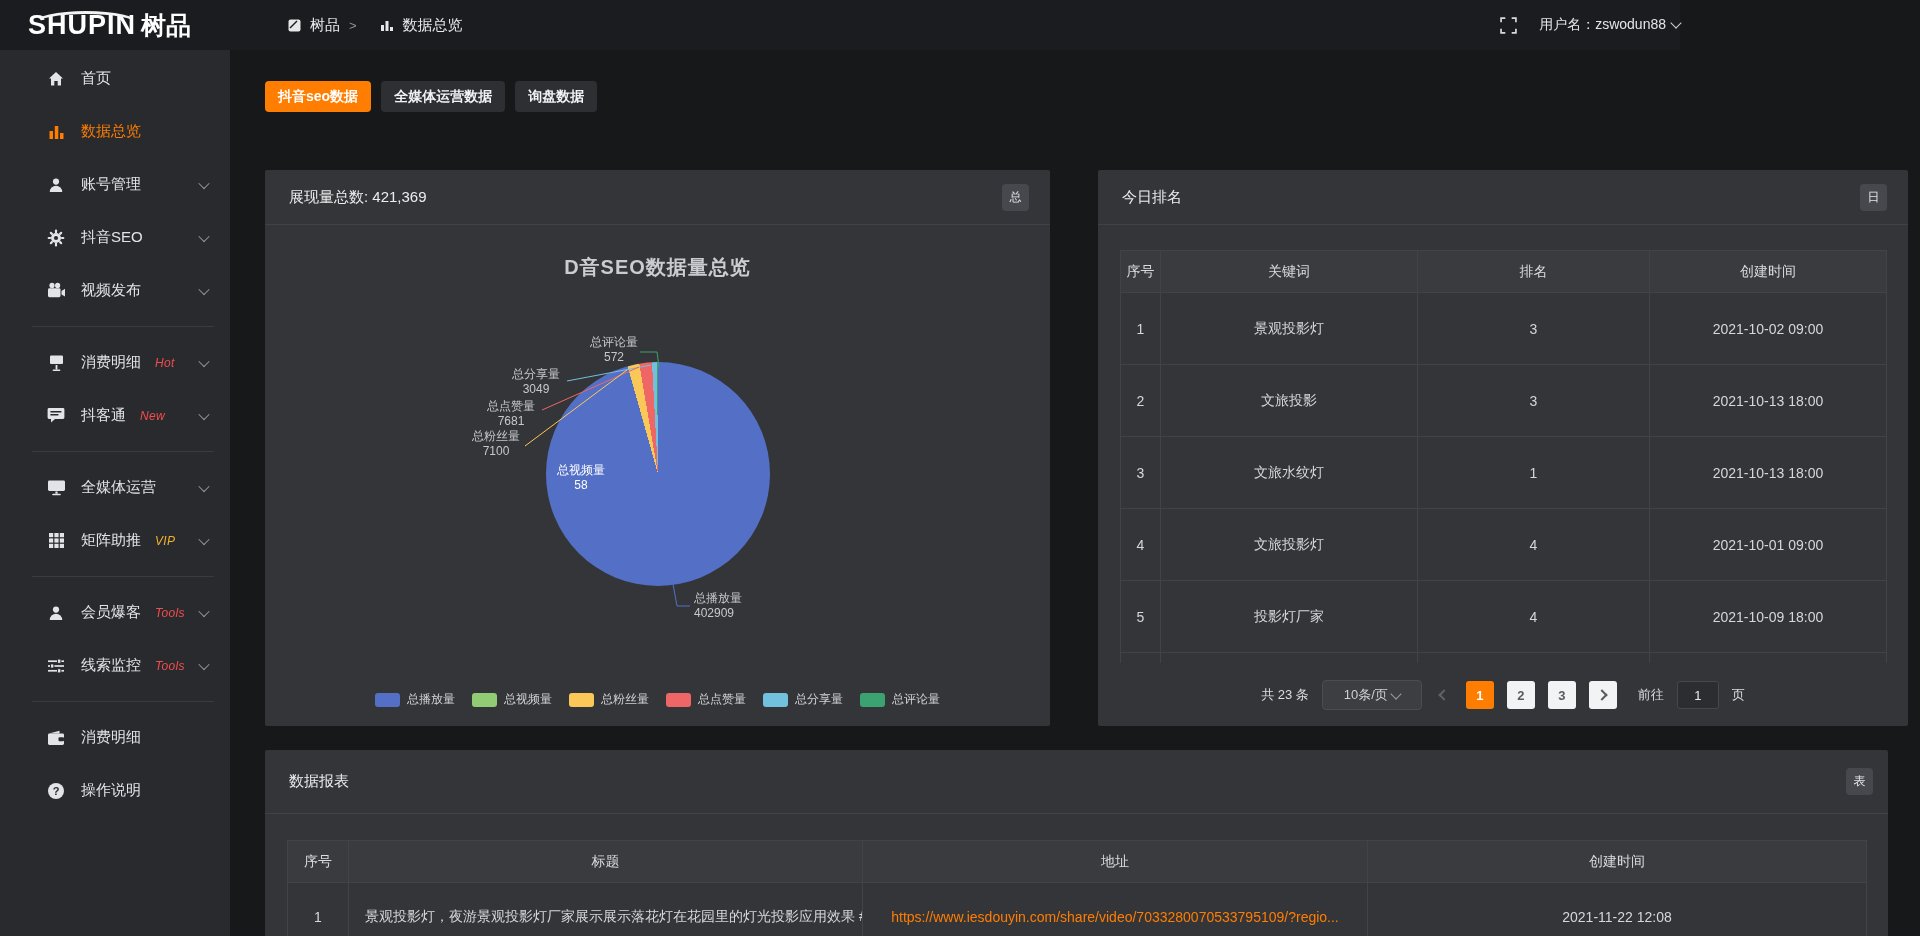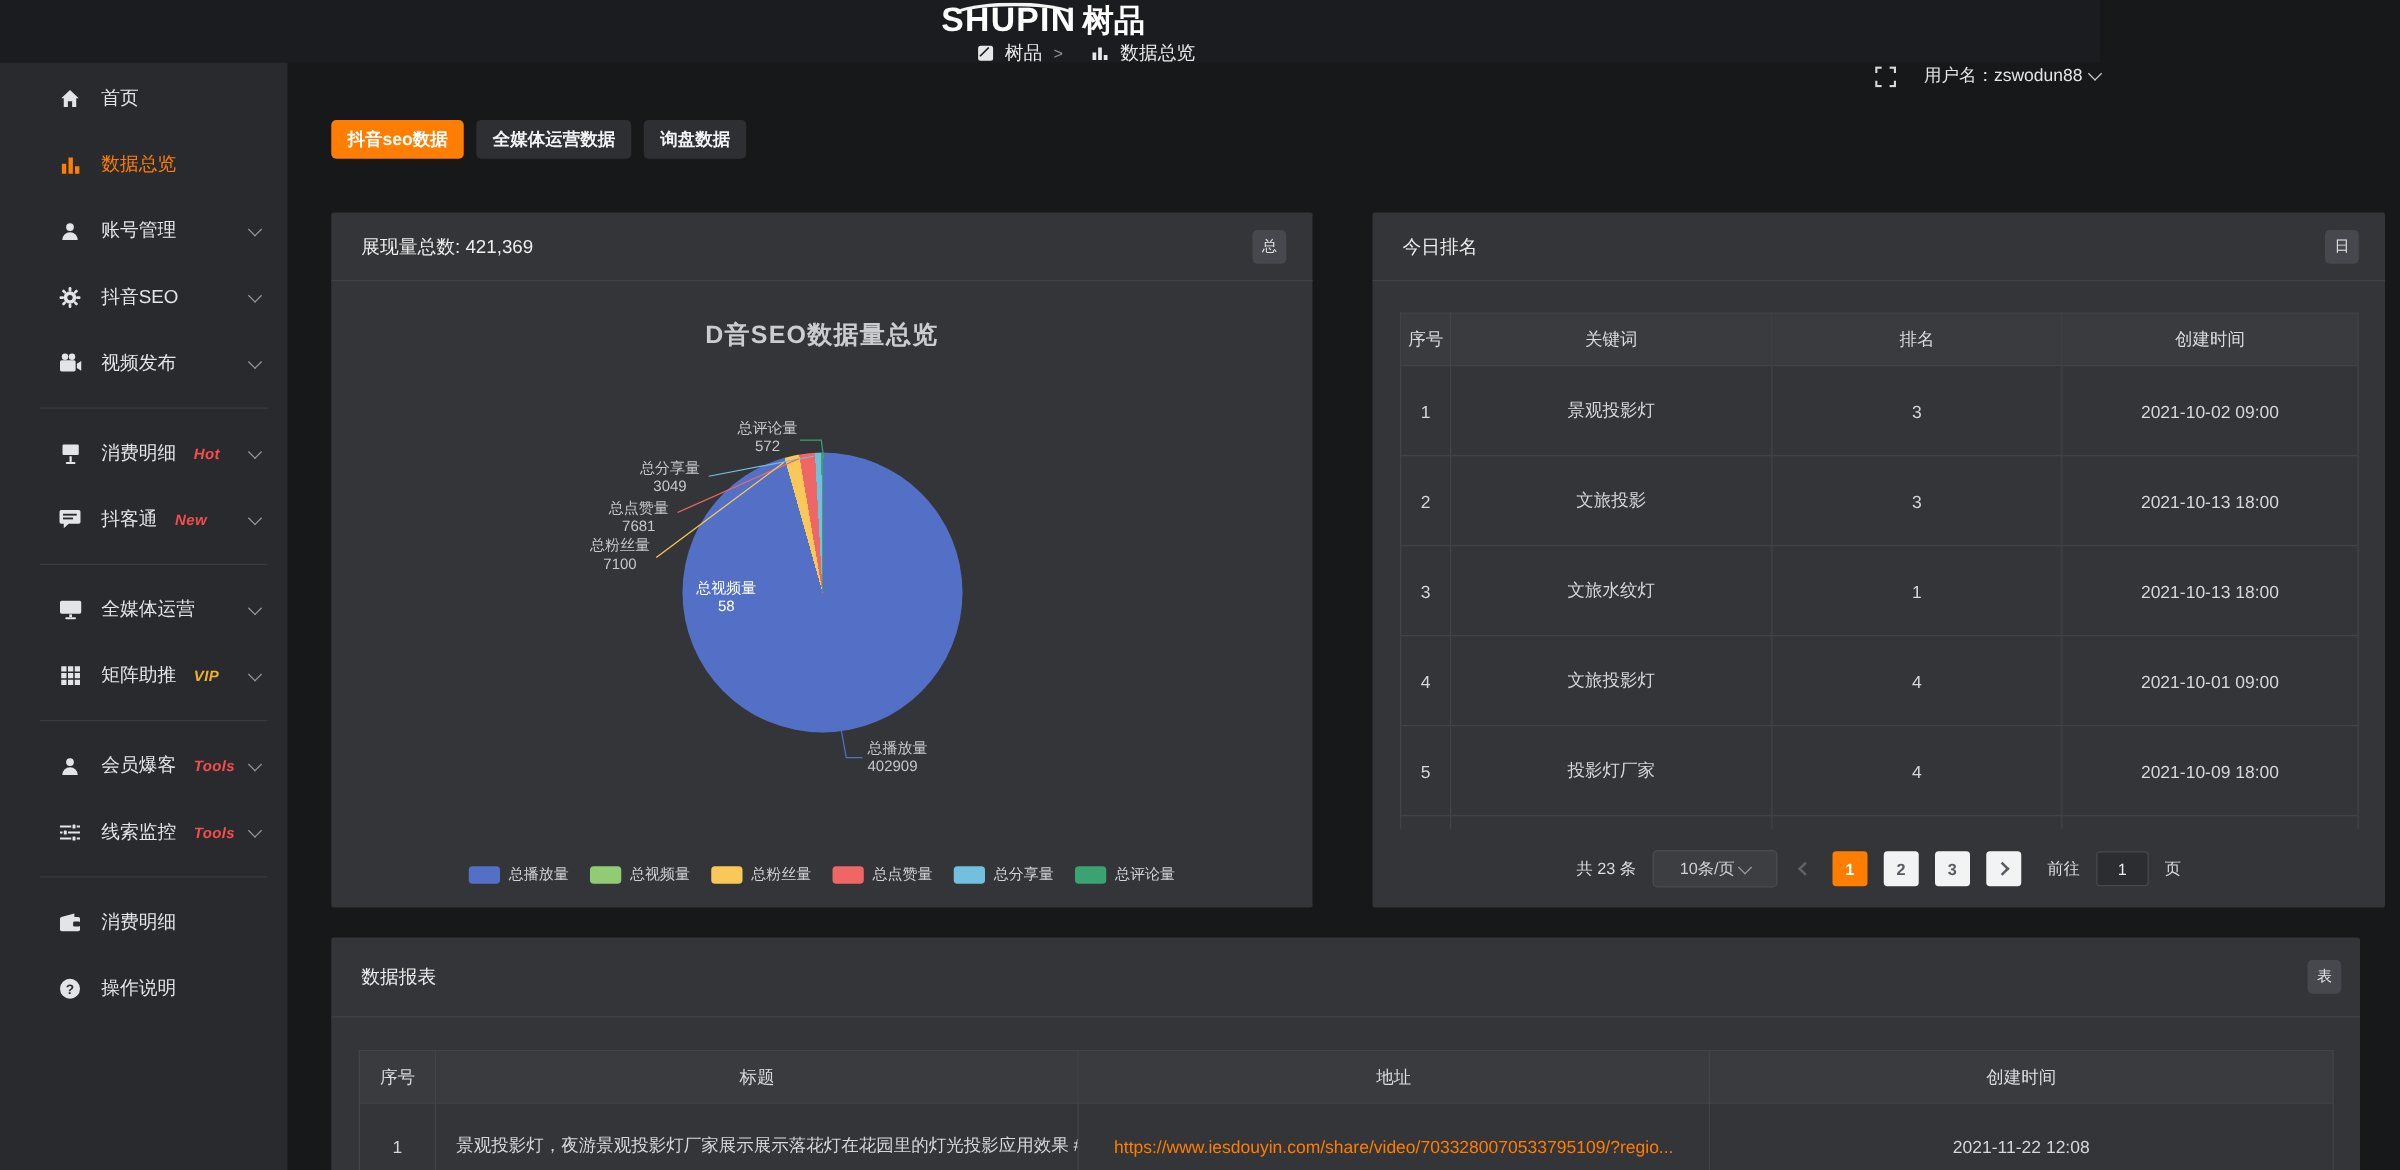--- a/index.html
+++ b/index.html
@@ -1,50 +1,50 @@
 <!DOCTYPE html>
 <html><head>
 <meta charset="utf-8">
 <style>
   * { margin:0; padding:0; box-sizing:border-box; }
   html,body { width:1920px; height:936px; overflow:hidden; background:#17181a;
     font-family:"Liberation Sans","DejaVu Sans",sans-serif; }
 
   
   .topbar { position:absolute; top:0; left:0; width:1680px; height:50px; background:#1b1c1f;
-    display:flex; align-items:center; z-index:9;flex-direction:column; }
+    display:flex; align-items:center; z-index:9; }
   .logo { width:230px; padding-left:28px; position:relative; color:#fff; display:flex; align-items:baseline; }
   .logo-en { font-size:27px; font-weight:800; letter-spacing:1px; }
   .logo-cn { font-size:25px; font-weight:800; margin-left:5px; }
   .logo-arc { position:absolute; left:34px; top:2px; width:104px; height:24px;
     border:3px solid transparent; border-top:3px solid #f4f4f4; border-radius:50%; }
   .crumb { display:flex; align-items:center; gap:9px; color:#e8e9eb; font-size:15px; margin-left:58px; }
   .crumb-sep { color:#8f9094; font-size:13px; }
   .topbar-right { margin-left:auto; display:flex; align-items:center; gap:22px; 
     color:#e4e5e7; font-size:14px; }
   .chev-down { width:8px; height:8px; border-right:1.6px solid #cfd0d3; border-bottom:1.6px solid #cfd0d3;
     transform:rotate(45deg); margin-left:6px; margin-top:-4px; display:inline-block; }
   .user-wrap { display:flex; align-items:center; }
 
   
   .sidebar { position:absolute; top:50px; left:0; width:230px; height:886px; background:#292a2e; padding-top:2px;padding-left:16px; }
   .side-item { height:53px; display:flex; align-items:center; padding:0 22px 0 30px;
     color:#e3e4e7; font-size:15px; cursor:pointer; }
   .side-item .sicon { width:20px; height:20px; margin-right:15px; display:flex; align-items:center; justify-content:center; }
   .side-item .sicon svg { display:block; }
   .side-item.active { color:#ff7d00; }
-  .sbadge { font-size:12px; font-style:italic; font-weight:bold; margin-left:14px; letter-spacing:.3px; }
+  .sbadge { font-size:12px; font-style:italic; font-weight:normal; margin-left:14px; letter-spacing:.3px; }
   .badge-red { color:#f34d4d; } .badge-gold { color:#f0b32e; }
   .side-chev { margin-left:auto; width:8px; height:8px; border-right:1.6px solid #95969a;
     border-bottom:1.6px solid #95969a; transform:rotate(45deg) translate(-1px,-1px); }
   .side-div { height:1px; background:#3a3b3f; margin:9px 16px; }
 
   
   .main { position:absolute; left:230px; top:50px; width:1690px; height:886px; }
-  .tabs { position:absolute; left:35px; top:31px; display:flex; gap:10px;margin-top:15px; }
+  .tabs { position:absolute; left:35px; top:31px; display:flex; gap:10px; }
   .tab { height:31px; padding:0 13px; border-radius:4px; background:#2e2f33; color:#f1f2f4;
     font-size:14px; font-weight:bold; display:flex; align-items:center; cursor:pointer; }
   .tab.active { background:#ff7d00; color:#fff; }
 
   .card { position:absolute; background:#343539; border-radius:2px;margin-top:40px; }
   .card-head { height:55px; display:flex; align-items:center; padding:0 24px; color:#ededee;
     font-size:15px; border-bottom:1px solid #414246; position:relative; }
   .corner-btn { position:absolute; right:21px; top:14px; width:27px; height:27px; background:#47484d;
     border-radius:4px; color:#e3e4e6; font-size:12px; display:flex; align-items:center; justify-content:center; cursor:pointer; }
 

